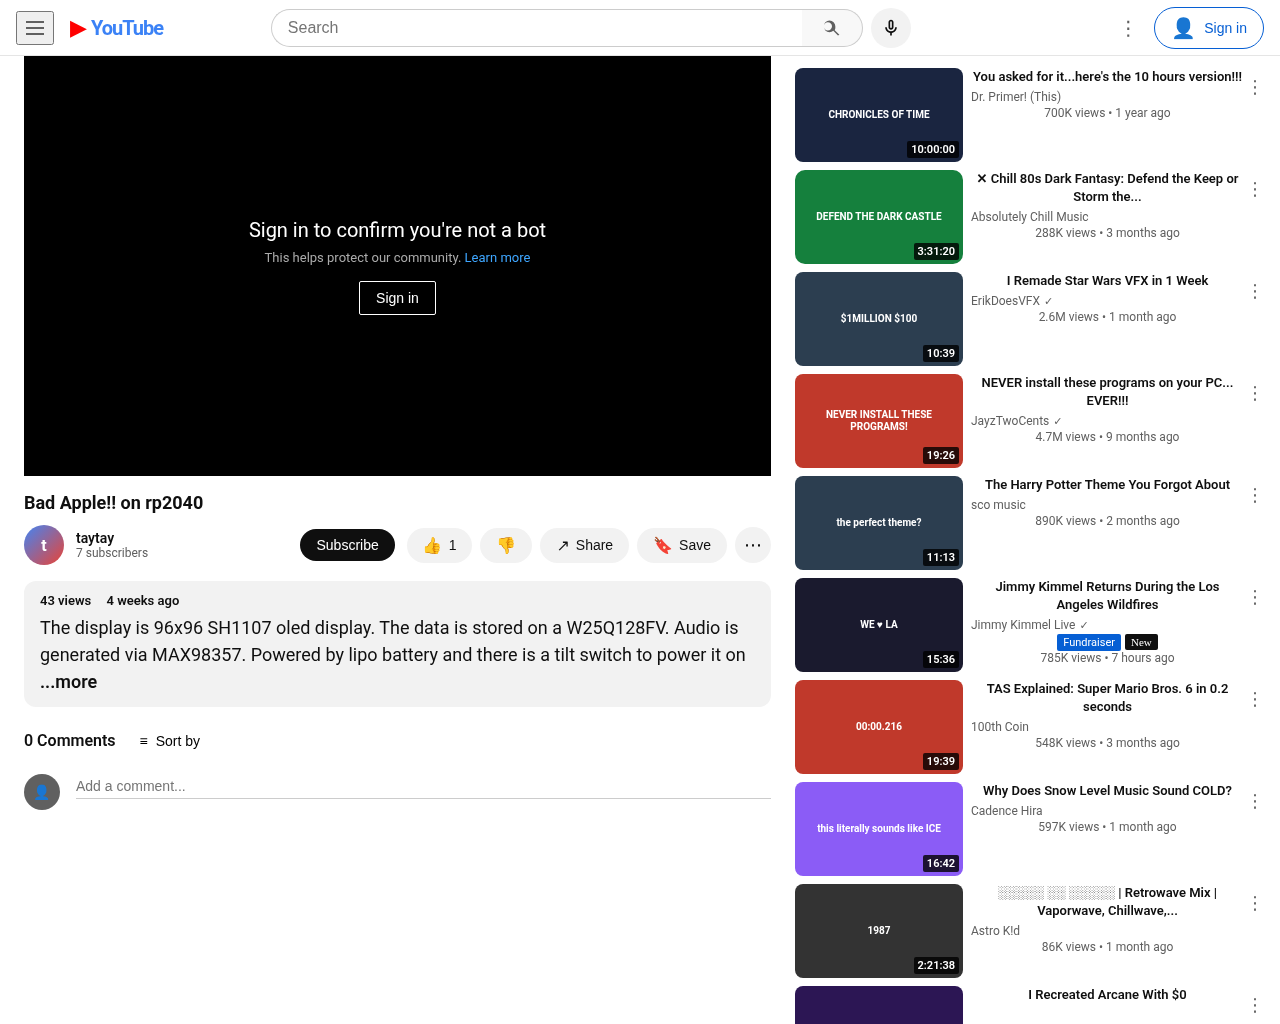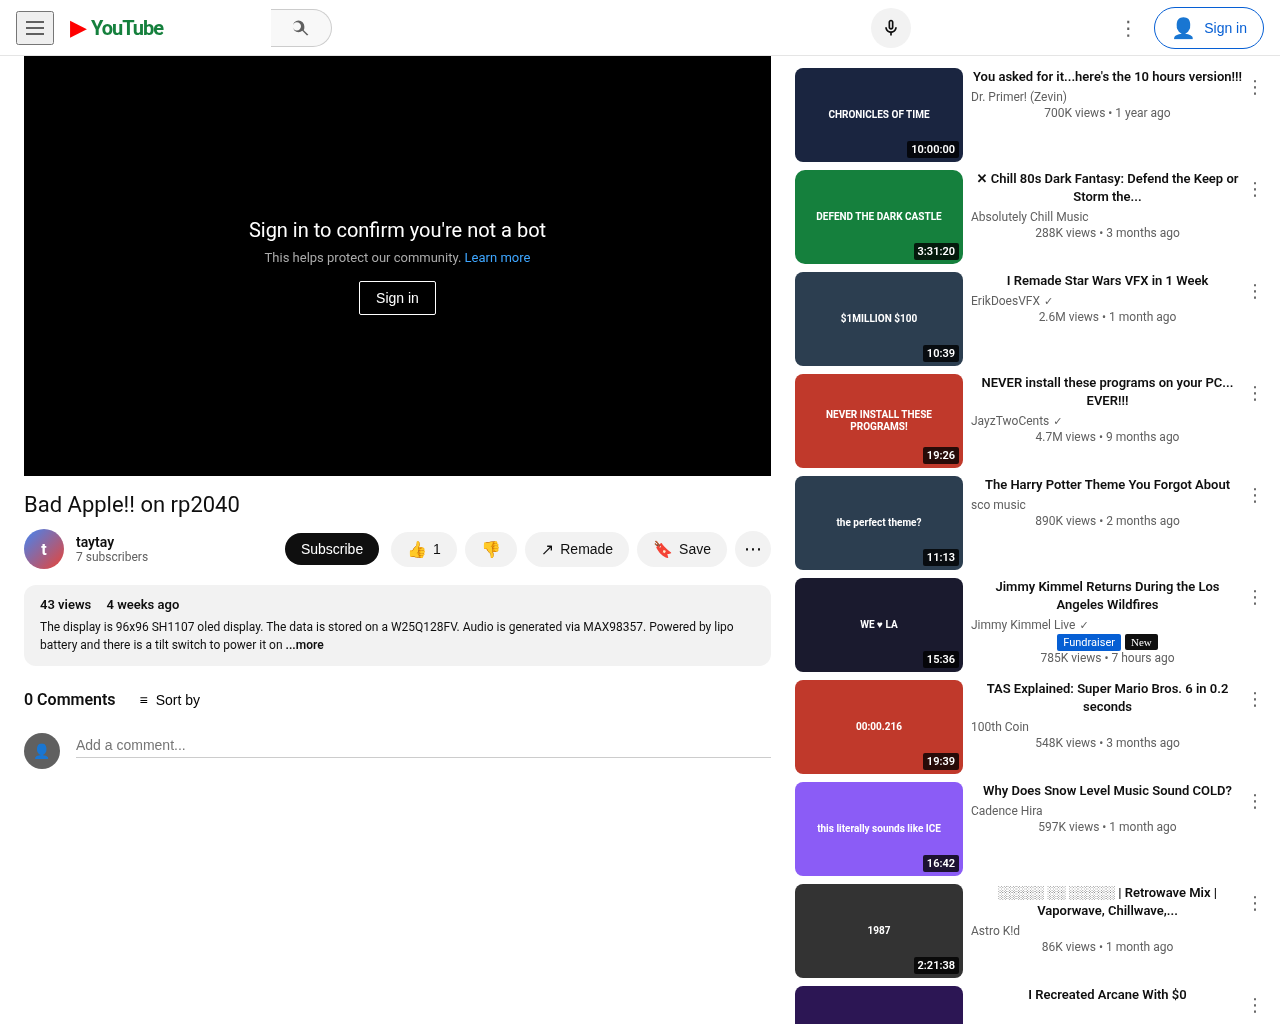--- a/index.html
+++ b/index.html
@@ -16,21 +16,21 @@
       position: sticky;
       top: 0;
       z-index: 100;
       gap: 16px;
     }
     .header-left { display: flex; align-items: center; gap: 16px; }
     .hamburger-icon { display: flex; flex-direction: column; gap: 4px; cursor: pointer; padding: 8px; }
     .hamburger-icon span { width: 18px; height: 2px; background: #606060; display: block; }
     .yt-logo { display: flex; align-items: center; gap: 4px; text-decoration: none; }
     .yt-logo-icon { color: #ff0000; font-size: 22px; }
-    .yt-logo-text { font-size: 20px; font-weight: 700; color: #15803d; letter-spacing: -1px; }
+    .yt-logo-text { font-size: 20px; font-weight: 700; color: #3b82f6; letter-spacing: -1px; }
 
     .header-center { flex: 1; display: flex; align-items: center; gap: 8px; max-width: 640px; margin: 0 auto; }
     .search-form { display: flex; flex: 1; }
     .search-input {
       flex: 1;
       border: 1px solid #ccc;
       border-right: none;
       border-radius: 40px 0 0 40px;
       padding: 8px 16px;
       font-size: 16px;
@@ -111,21 +111,21 @@
     .sign-in-overlay-btn {
       border: 1px solid #fff;
       background: none;
       color: #fff;
       border-radius: 2px;
       padding: 8px 16px;
       cursor: pointer;
       font-size: 14px;
     }
 
-    .video-title { font-size: 22px; font-weight: 400; margin-bottom: 12px; }
+    .video-title { font-size: 18px; font-weight: 700; margin-bottom: 12px; }
 
     .channel-row {
       display: flex;
       align-items: center;
       gap: 12px;
       margin-bottom: 16px;
       flex-wrap: wrap;
     }
     .channel-avatar {
       width: 40px; height: 40px;
@@ -172,21 +172,21 @@
 
     
     .description-box {
       background: #f2f2f2;
       border-radius: 12px;
       padding: 12px 16px;
       margin-bottom: 24px;
     }
     .description-meta { font-size: 13px; font-weight: 600; margin-bottom: 6px; }
     .description-meta span { margin-right: 12px; }
-    .description-text { font-size: 12px; color: #0f0f0f; line-height: 1.5; }
+    .description-text { font-size: 18px; color: #0f0f0f; line-height: 1.5; }
     .description-more { color: #0f0f0f; font-weight: 600; cursor: pointer; text-decoration: none; }
 
     
     .comments-header {
       display: flex;
       align-items: center;
       gap: 24px;
       margin-bottom: 24px;
     }
     .comments-count { font-size: 16px; font-weight: 600; }
@@ -320,20 +320,21 @@
         <span></span>
     </button>
     <a class="yt-logo" href="#">
       <span class="yt-logo-icon">▶</span>
       <span class="yt-logo-text">YouTube</span>
     </a>
   </div>
 
   <div class="header-center">
     <div class="search-form">
+      <input class="search-input" type="text" placeholder="Search" style="">
       <button class="search-button">
         <svg viewBox="0 0 24 24">
             <path d="M20.87 20.17l-5.59-5.59A7.5 7.5 0 0 0 16 10a7 7 0 1 0-7 7 7.5 7.5 0 0 0 4.58-1.57l5.59 5.59zM2 10a5 5 0 1 1 5 5 5 5 0 0 1-5-5z"></path>
           </svg>
       </button>
     </div>
     <button class="mic-button">
       <svg width="20" height="20" viewBox="0 0 24 24" fill="#0f0f0f">
         <path d="M12 14c1.66 0 3-1.34 3-3V5c0-1.66-1.34-3-3-3S9 3.34 9 5v6c0 1.66 1.34 3 3 3zm-1-9c0-.55.45-1 1-1s1 .45 1 1v6c0 .55-.45 1-1 1s-1-.45-1-1V5zm6 6c0 2.76-2.24 5-5 5s-5-2.24-5-5H5c0 3.53 2.61 6.43 6 6.92V21h2v-3.08c3.39-.49 6-3.39 6-6.92h-2z"></path>
       </svg>
@@ -376,21 +377,21 @@
       <div class="action-btns">
         <button class="action-btn">
           <span class="action-btn-icon">👍</span>
           <span>1</span>
         </button>
         <button class="action-btn">
           <span class="action-btn-icon">👎</span>
         </button>
         <button class="action-btn">
           <span class="action-btn-icon">↗</span>
-          <span>Remade</span>
+          <span>Share</span>
         </button>
         <button class="action-btn">
           <span class="action-btn-icon">🔖</span>
           <span>Save</span>
         </button>
         <button class="more-action-btn">⋯</button>
       </div>
     </div>
 
     <div class="description-box">
@@ -422,21 +423,21 @@
   <div class="sidebar" id="sidebar-container">
   <div class="video-card">
     <div class="video-thumb thumb-dark-blue">
       <div class="thumb-overlay">
         <span class="thumb-label">CHRONICLES OF TIME</span>
       </div>
       <span class="duration-badge">10:00:00</span>
     </div>
     <div class="video-card-info">
       <div class="video-card-title">You asked for it...here's the 10 hours version!!!</div>
-      <div class="video-card-channel">Dr. Primer! (Zevin)</div>
+      <div class="video-card-channel">Dr. Primer! (This)</div>
       <div class="video-card-meta">700K views • 1 year ago</div>
     </div>
     <button class="video-card-more">⋮</button>
   </div>
       <div class="video-card">
     <div class="video-thumb thumb-dark">
       <div class="thumb-overlay">
         <span class="thumb-label">DEFEND THE DARK CASTLE</span>
       </div>
       <span class="duration-badge">3:31:20</span>

